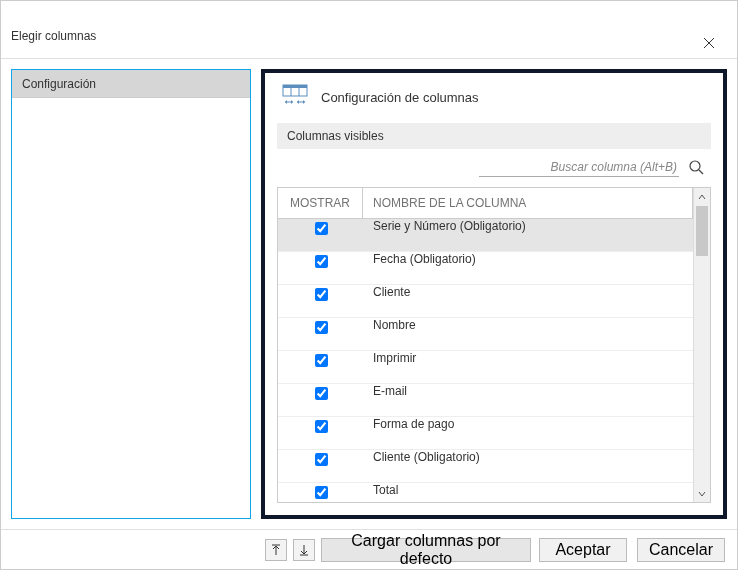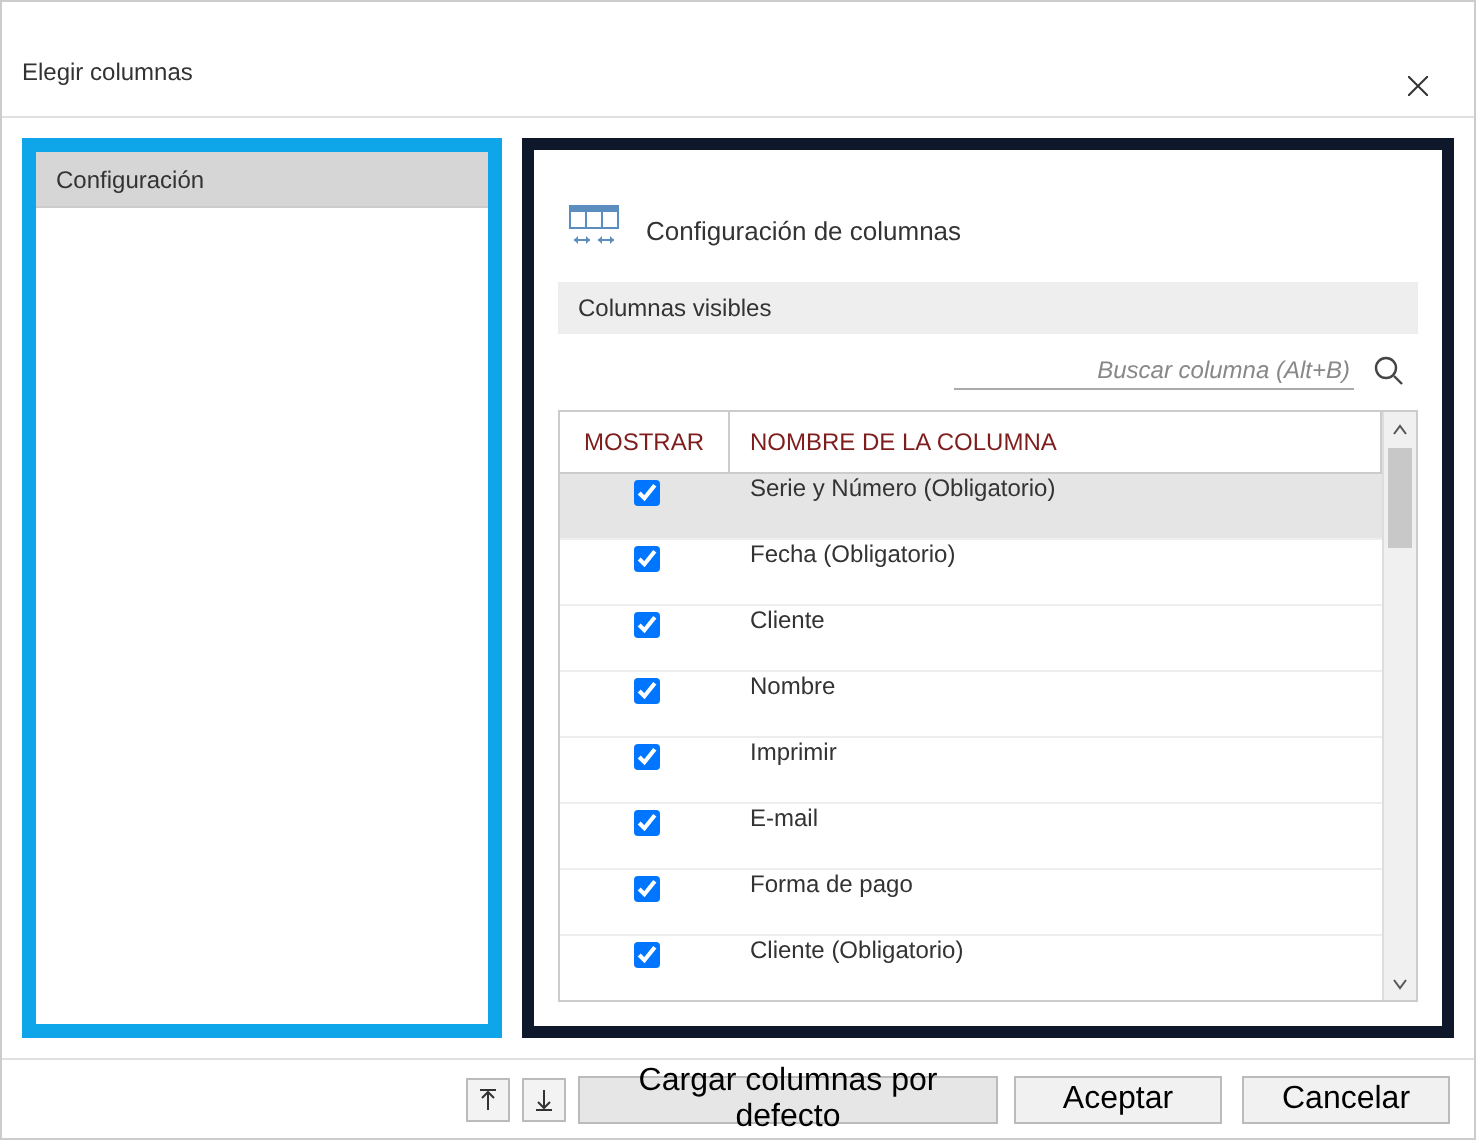--- a/index.html
+++ b/index.html
@@ -45,39 +45,39 @@
   .titlebar .close svg { width: 10px; height: 10px; }
   .body {
     flex: 1;
     display: flex;
     padding: 10px;
     gap: 10px;
     min-height: 0;
   }
   .sidebar {
     width: 240px;
-    border: 7px solid #0ea5e9;
+    border: 1px solid #0ea5e9;
     background: #fff;
   }
   .sidebar-item {
     height: 28px;
     display: flex;
     align-items: center;
     padding: 0 10px;
     background: #d6d6d6;
     border-bottom: 1px solid #ccc;
     cursor: pointer;
   }
   .main {
     flex: 1;
-    border: 6px solid #0f172a;
+    border: 4px solid #0f172a;
     display: flex;
     flex-direction: column;
     min-height: 0;
-    padding: 20px 12px 12px 12px;
+    padding: 4px 12px 12px 12px;
   }
   .main-header {
     display: flex;
     align-items: center;
     gap: 12px;
     height: 40px;
     padding: 0 4px;
   }
   .main-header-icon {
     width: 28px;
@@ -144,21 +144,21 @@
     flex-direction: column;
   }
   .thead {
     display: flex;
     border-bottom: 1px solid #ccc;
     background: #fff;
   }
   .thead .th {
     padding: 8px 10px;
     font-size: 12px;
-    color: #7f1d1d;
+    color: #737373;
     border-right: 1px solid #ccc;
   }
   .th-mostrar { width: 85px; text-align: center; }
   .th-nombre { flex: 1; }
   .tbody {
     flex: 1;
     overflow: hidden;
   }
   .row {
     display: flex;
@@ -232,21 +232,21 @@
     background: #f1f1f1;
     padding: 0 14px;
     display: flex;
     align-items: center;
     justify-content: center;
     cursor: pointer;
     font-family: inherit;
     font-size: 16px;
   }
   .btn.wide { flex: 0 0 auto; width: 210px; background: #e6e6e6; }
-  .btn.normal { width: 104px; }
+  .btn.normal { width: 88px; }
   .footer-right {
     margin-left: auto;
     display: flex;
     gap: 10px;
   }
   .footer-mid {
     display: flex;
     gap: 6px;
     align-items: center;
   }

